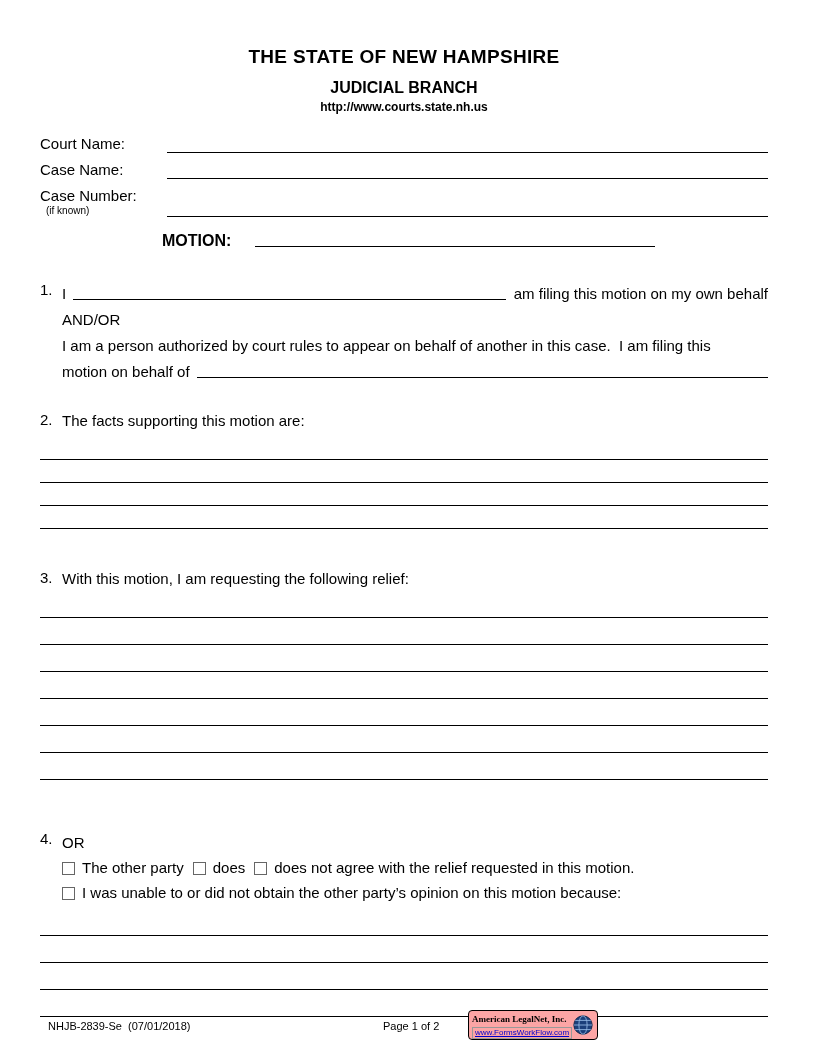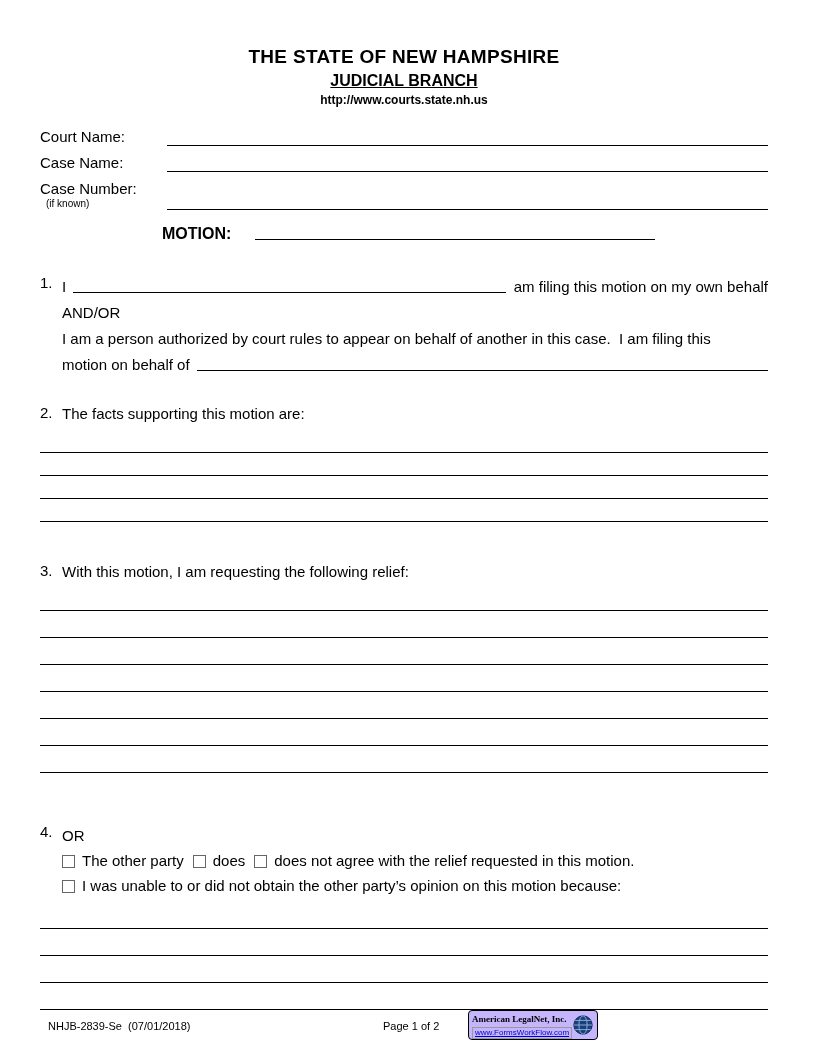--- a/index.html
+++ b/index.html
@@ -7,21 +7,21 @@
   body {
     width: 816px; height: 1056px;
     font-family: "Liberation Sans", "DejaVu Sans", sans-serif;
     color: #000;
   }
   .page { position: relative; width: 816px; height: 1056px; padding: 45px 48px 0 40px; overflow: hidden; background: #fff; }
 
   
   .header { text-align: center; }
   .title { font-size: 19px; font-weight: 700; line-height: 23px; letter-spacing: .3px; }
-  .subtitle { font-size: 16px; font-weight: 700; line-height: 20px; margin-top: 3px; text-decoration: underline; }
+  .subtitle { font-size: 16px; font-weight: 700; line-height: 20px; margin-top: 10px; }
   .url { font-size: 12px; font-weight: 700; line-height: 15px; margin-top: 2px; }
 
   
   .case-fields { margin-top: 20px; }
   .field-row { display: flex; align-items: flex-end; margin-bottom: 8px; }
   .field-row.last { margin-bottom: 0; }
   .field-label { flex: 0 0 127px; font-size: 15px; line-height: 18px; }
   .note { display: block; font-size: 10px; line-height: 12px; padding-left: 6px; }
   .blank { flex: 1 1 auto; border-bottom: 1px solid #000; height: 17px; min-width: 30px; }
 
@@ -65,21 +65,21 @@
 
   
   .footer { position: absolute; left: 48px; right: 48px; bottom: 16px; height: 30px; font-size: 11px; }
   .form-id { position: absolute; left: 0; bottom: 7px; line-height: 13px; }
   .page-num { position: absolute; left: 335px; bottom: 7px; line-height: 13px; }
   .vendor-box {
     position: absolute; left: 420px; bottom: 0;
     width: 130px; height: 30px;
     border: 1px solid #000; border-radius: 4px;
     display: flex; align-items: center; gap: 4px; padding: 2px 3px;
-    background: #c4b5fd;
+    background: #fca5a5;
   }
   .vendor-text { flex: 1 1 auto; min-width: 0; }
   .vendor-name {
     font-family: "Liberation Serif", "DejaVu Serif", serif;
     font-weight: 700; font-size: 9px; line-height: 11px; white-space: nowrap;
   }
   .vendor-url {
     display: inline-block; font-size: 8px; line-height: 10px;
     color: #0000cc; text-decoration: underline;
     border: 1px solid #999; padding: 0 2px; white-space: nowrap;

